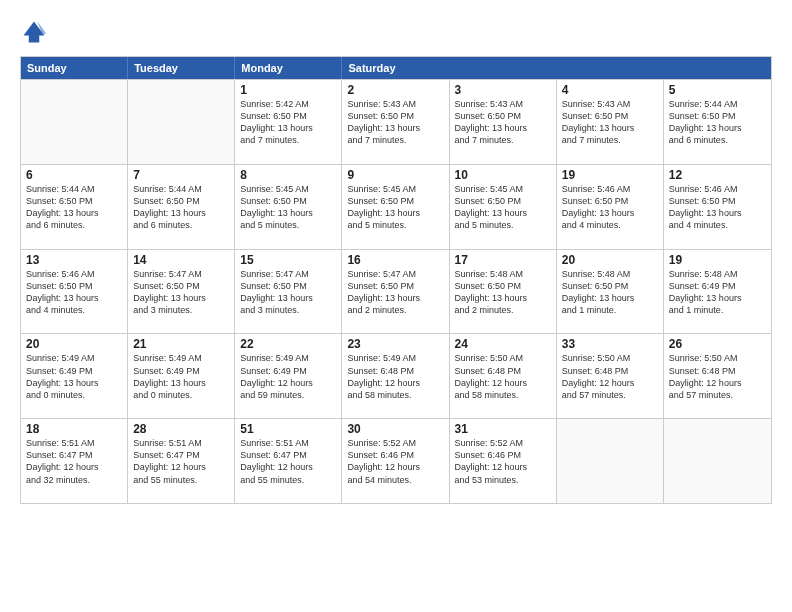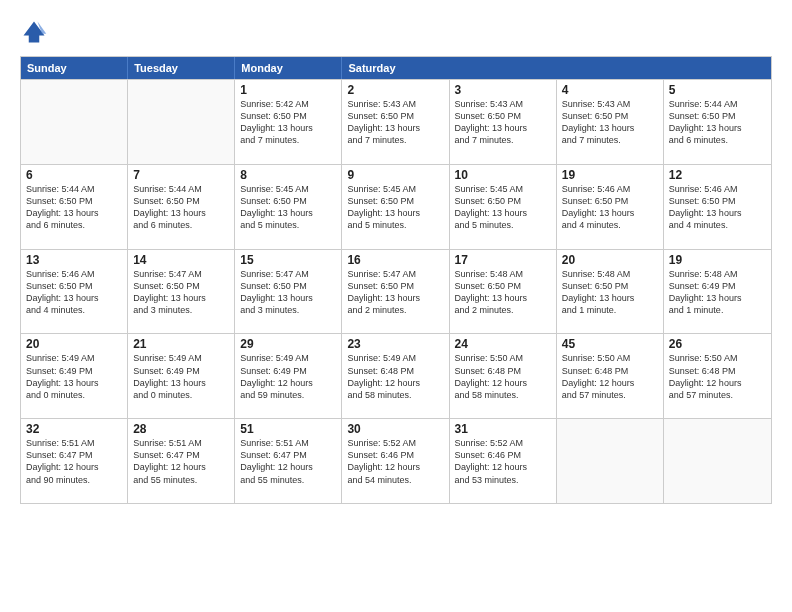--- a/index.html
+++ b/index.html
@@ -287,62 +287,62 @@
             <span class="cell-line">and 0 minutes.</span>
           </div>
           <div class="cal-cell">
             <span class="day-num">21</span>
             <span class="cell-line">Sunrise: 5:49 AM</span>
             <span class="cell-line">Sunset: 6:49 PM</span>
             <span class="cell-line">Daylight: 13 hours</span>
             <span class="cell-line">and 0 minutes.</span>
           </div>
           <div class="cal-cell">
-            <span class="day-num">29</span>
+            <span class="day-num">22</span>
             <span class="cell-line">Sunrise: 5:49 AM</span>
             <span class="cell-line">Sunset: 6:49 PM</span>
             <span class="cell-line">Daylight: 12 hours</span>
             <span class="cell-line">and 59 minutes.</span>
           </div>
           <div class="cal-cell">
             <span class="day-num">23</span>
             <span class="cell-line">Sunrise: 5:49 AM</span>
             <span class="cell-line">Sunset: 6:48 PM</span>
             <span class="cell-line">Daylight: 12 hours</span>
             <span class="cell-line">and 58 minutes.</span>
           </div>
           <div class="cal-cell">
             <span class="day-num">24</span>
             <span class="cell-line">Sunrise: 5:50 AM</span>
             <span class="cell-line">Sunset: 6:48 PM</span>
             <span class="cell-line">Daylight: 12 hours</span>
             <span class="cell-line">and 58 minutes.</span>
           </div>
           <div class="cal-cell">
-            <span class="day-num">45</span>
+            <span class="day-num">33</span>
             <span class="cell-line">Sunrise: 5:50 AM</span>
             <span class="cell-line">Sunset: 6:48 PM</span>
             <span class="cell-line">Daylight: 12 hours</span>
             <span class="cell-line">and 57 minutes.</span>
           </div>
           <div class="cal-cell">
             <span class="day-num">26</span>
             <span class="cell-line">Sunrise: 5:50 AM</span>
             <span class="cell-line">Sunset: 6:48 PM</span>
             <span class="cell-line">Daylight: 12 hours</span>
             <span class="cell-line">and 57 minutes.</span>
           </div>
         </div>
         <div class="cal-row">
           <div class="cal-cell">
-            <span class="day-num">32</span>
+            <span class="day-num">18</span>
             <span class="cell-line">Sunrise: 5:51 AM</span>
             <span class="cell-line">Sunset: 6:47 PM</span>
             <span class="cell-line">Daylight: 12 hours</span>
-            <span class="cell-line">and 90 minutes.</span>
+            <span class="cell-line">and 32 minutes.</span>
           </div>
           <div class="cal-cell">
             <span class="day-num">28</span>
             <span class="cell-line">Sunrise: 5:51 AM</span>
             <span class="cell-line">Sunset: 6:47 PM</span>
             <span class="cell-line">Daylight: 12 hours</span>
             <span class="cell-line">and 55 minutes.</span>
           </div>
           <div class="cal-cell">
             <span class="day-num">51</span>

